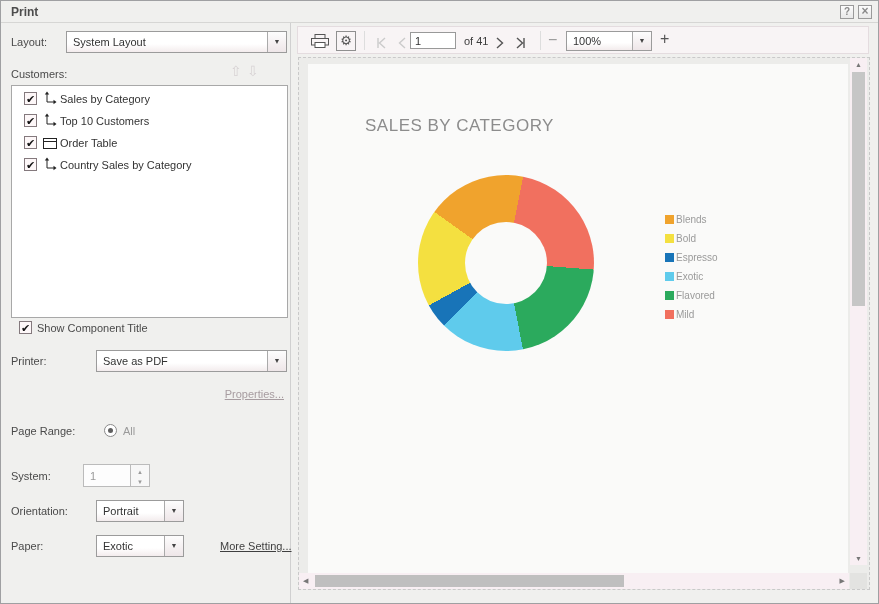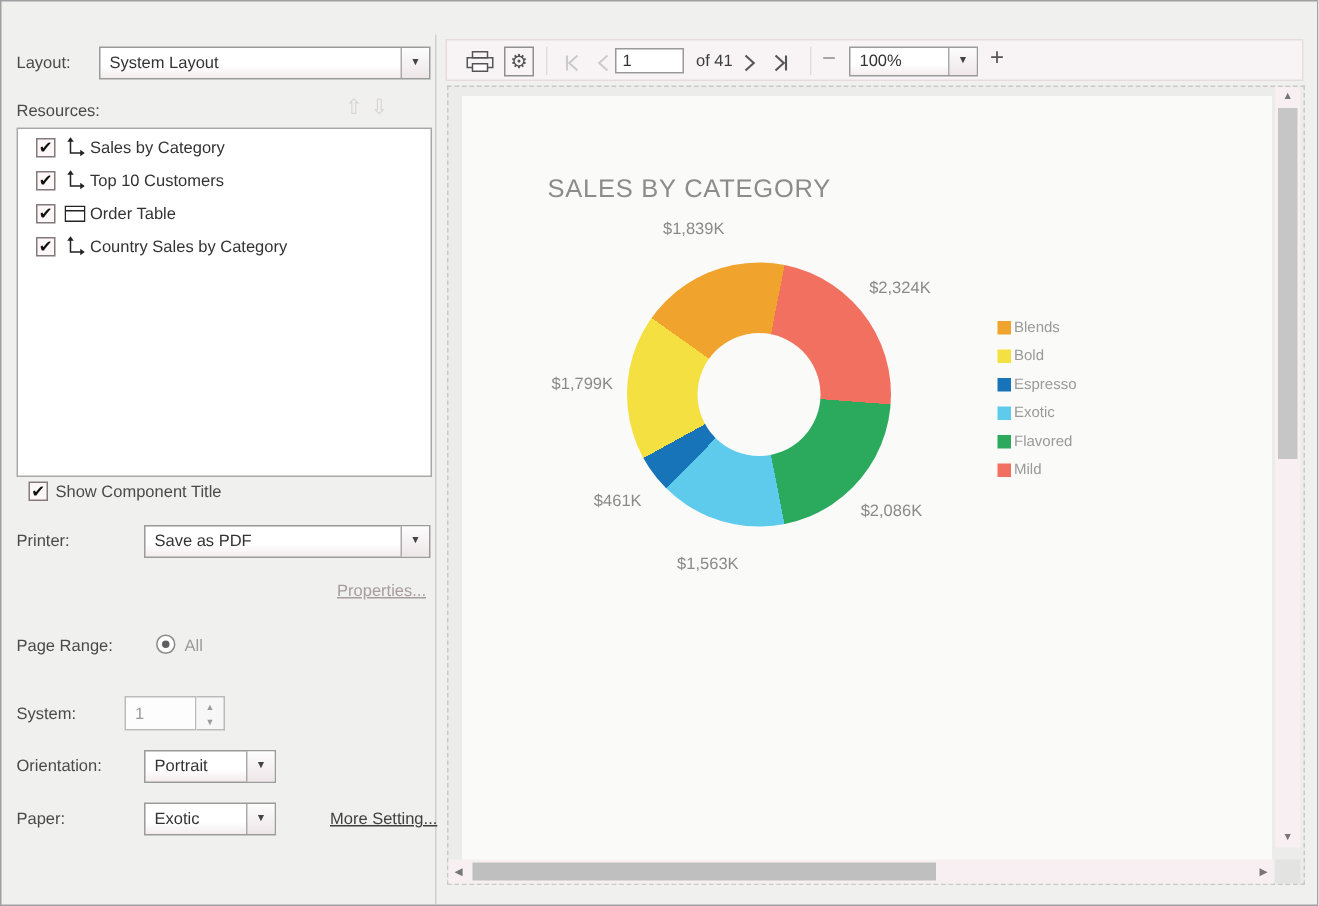--- a/index.html
+++ b/index.html
@@ -55,32 +55,37 @@
   #hthumb{position:absolute;top:2px;height:12px;background:#BFBFBF;}
   #corner{left:551px;top:515px;width:17px;height:16px;background:#E3E3E1;}
   .vline{background:#D0D0D0;}
 </style>
 </head>
 <body>
 
 <div id="dialog">
 
   
+  <div id="hdr" class="abs">
+    <span class="ttl">Print</span>
+    <span class="winbtn" style="right:24px;"><span>?</span></span>
+    <span class="winbtn" style="right:6px;font-size:12px;line-height:11px;"><span>×</span></span>
+  </div>
 
   
   <div class="abs vline" style="left:289px;top:22px;width:1px;height:582px;"></div>
 
   
   <div class="abs lbl" style="left:10px;top:35px;">Layout:</div>
   <div class="select" style="left:65px;top:30px;width:221px;">
     <span class="val">System Layout</span>
     <span class="arrow">▼</span>
   </div>
 
-  <div class="abs lbl" style="left:10px;top:67px;">Resources:</div>
+  <div class="abs lbl" style="left:10px;top:67px;">Customers:</div>
   <span class="abs updn" style="left:229px;top:62px;"><span>⇧</span></span>
   <span class="abs updn" style="left:246px;top:62px;"><span>⇩</span></span>
 
   <div id="resbox" class="abs">
       <div class="res-item">
         <span class="cb"><span>✔</span></span>
         <span class="ricon"><svg width="14" height="14">
             <path d="M4 3 V11 H11" stroke="#222" fill="none"></path>
             <path d="M4 0.5 L1.8 3.5 H6.2 Z" fill="#222"></path>
             <path d="M13.5 11 L10.5 8.8 V13.2 Z" fill="#222"></path>
@@ -194,28 +199,20 @@
     <span class="abs navtxt" style="left:362px;top:4px;color:#555;"><span>+</span></span>
   </div>
 
   
   <div id="preview" class="abs">
     <div id="page" class="abs">
       <div id="chart-title" class="abs">SALES BY CATEGORY</div>
       <div id="donut" class="abs" style="background: conic-gradient(from 305.5deg, rgb(240, 163, 45) 0deg, rgb(240, 163, 45) 65.73deg, rgb(241, 112, 95) 65.73deg, rgb(241, 112, 95) 148.8deg, rgb(43, 170, 93) 148.8deg, rgb(43, 170, 93) 223.36deg, rgb(95, 203, 236) 223.36deg, rgb(95, 203, 236) 279.22deg, rgb(24, 116, 184) 279.22deg, rgb(24, 116, 184) 295.7deg, rgb(244, 224, 64) 295.7deg, rgb(244, 224, 64) 360deg);">
         <div class="hole"></div>
       </div>
-      <div id="donut-labels" class="abs">
-          <div class="slice-label" style="left: 44.495px; top: -21.6874px;">$1,839K</div>
-          <div class="slice-label" style="left: 181.945px; top: 16.5978px;">$2,324K</div>
-          <div class="slice-label" style="left: 176.273px; top: 166.307px;">$2,086K</div>
-          <div class="slice-label" style="left: 53.9165px; top: 200.97px;">$1,563K</div>
-          <div class="slice-label" style="left: -6.18974px; top: 159.079px;">$461K</div>
-          <div class="slice-label" style="left: -29.7984px; top: 81.1057px;">$1,799K</div>
-        </div>
       <div id="legend" class="abs">
           <div class="lg-item"><span class="lg-sw" style="background: rgb(240, 163, 45);"></span><span class="lg-tx">Blends</span></div>
           <div class="lg-item"><span class="lg-sw" style="background: rgb(244, 224, 64);"></span><span class="lg-tx">Bold</span></div>
           <div class="lg-item"><span class="lg-sw" style="background: rgb(24, 116, 184);"></span><span class="lg-tx">Espresso</span></div>
           <div class="lg-item"><span class="lg-sw" style="background: rgb(95, 203, 236);"></span><span class="lg-tx">Exotic</span></div>
           <div class="lg-item"><span class="lg-sw" style="background: rgb(43, 170, 93);"></span><span class="lg-tx">Flavored</span></div>
           <div class="lg-item"><span class="lg-sw" style="background: rgb(241, 112, 95);"></span><span class="lg-tx">Mild</span></div>
         </div>
     </div>
 

